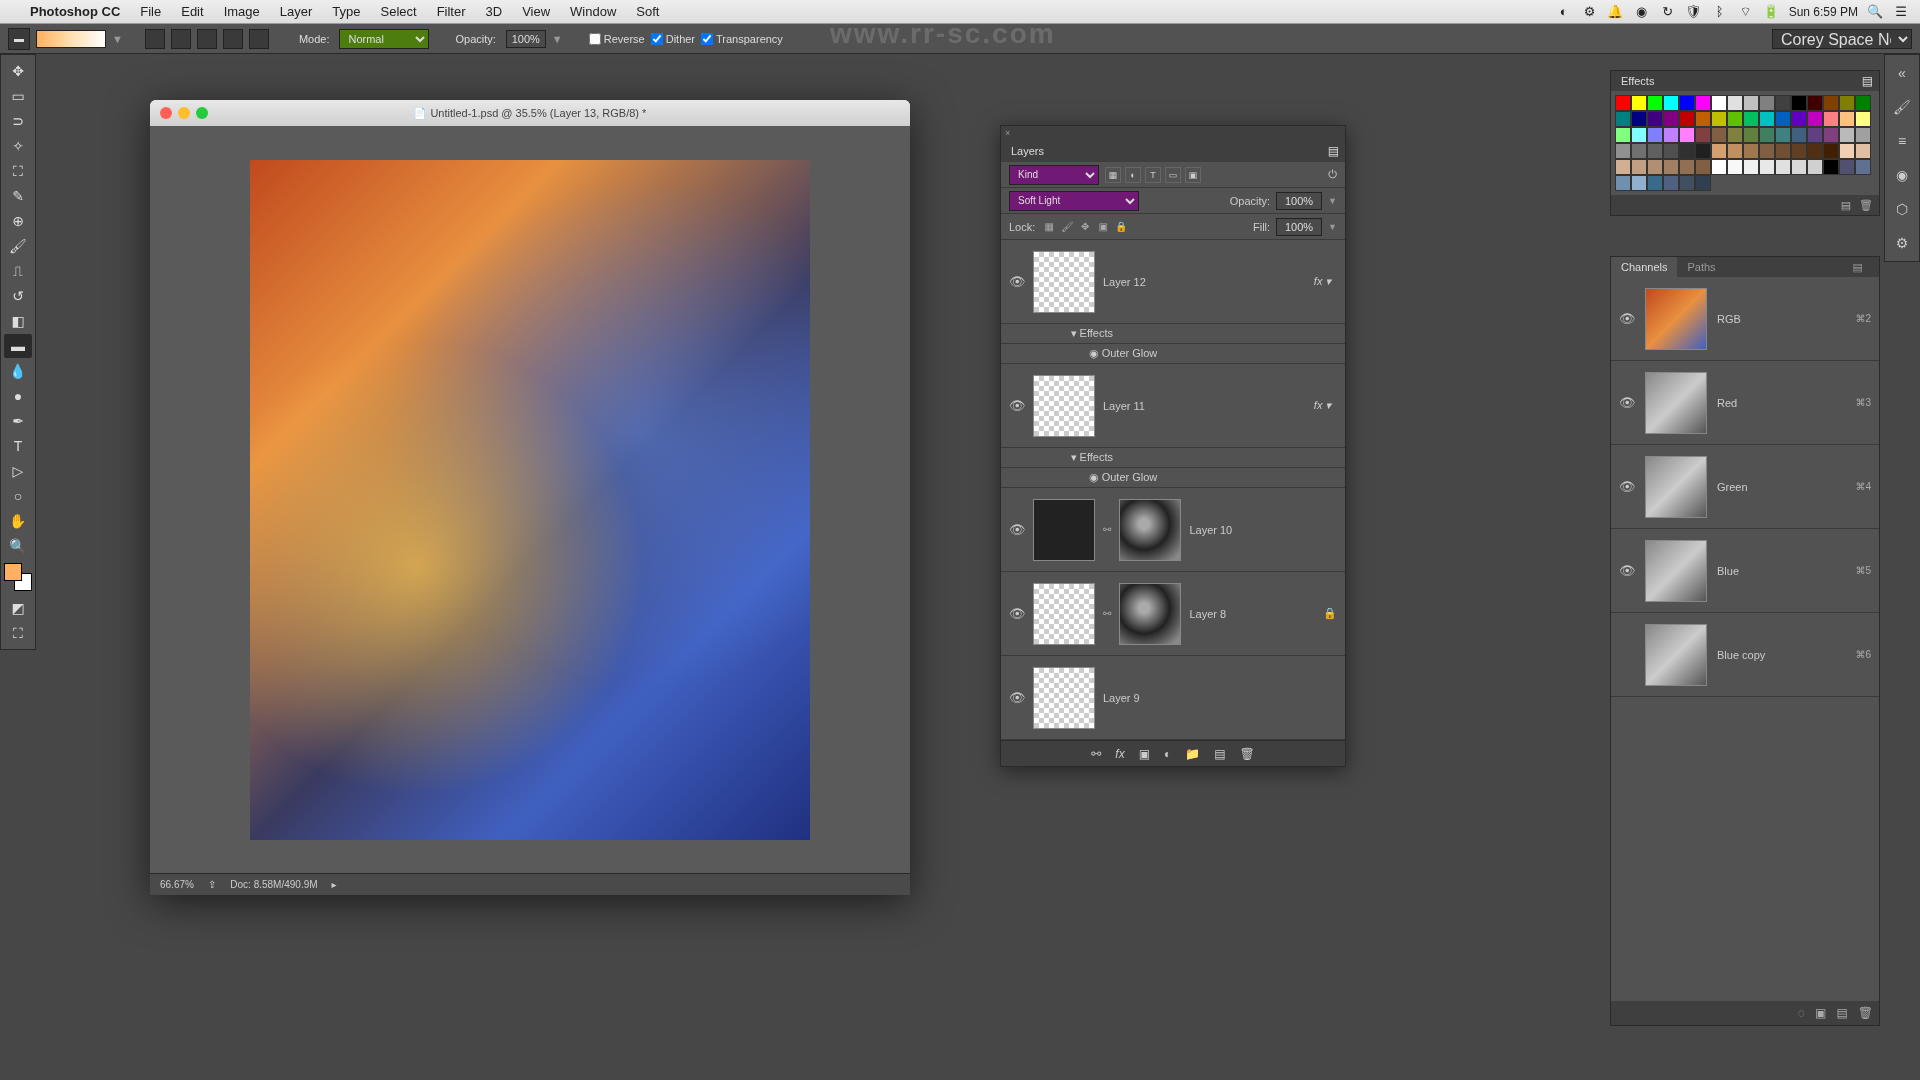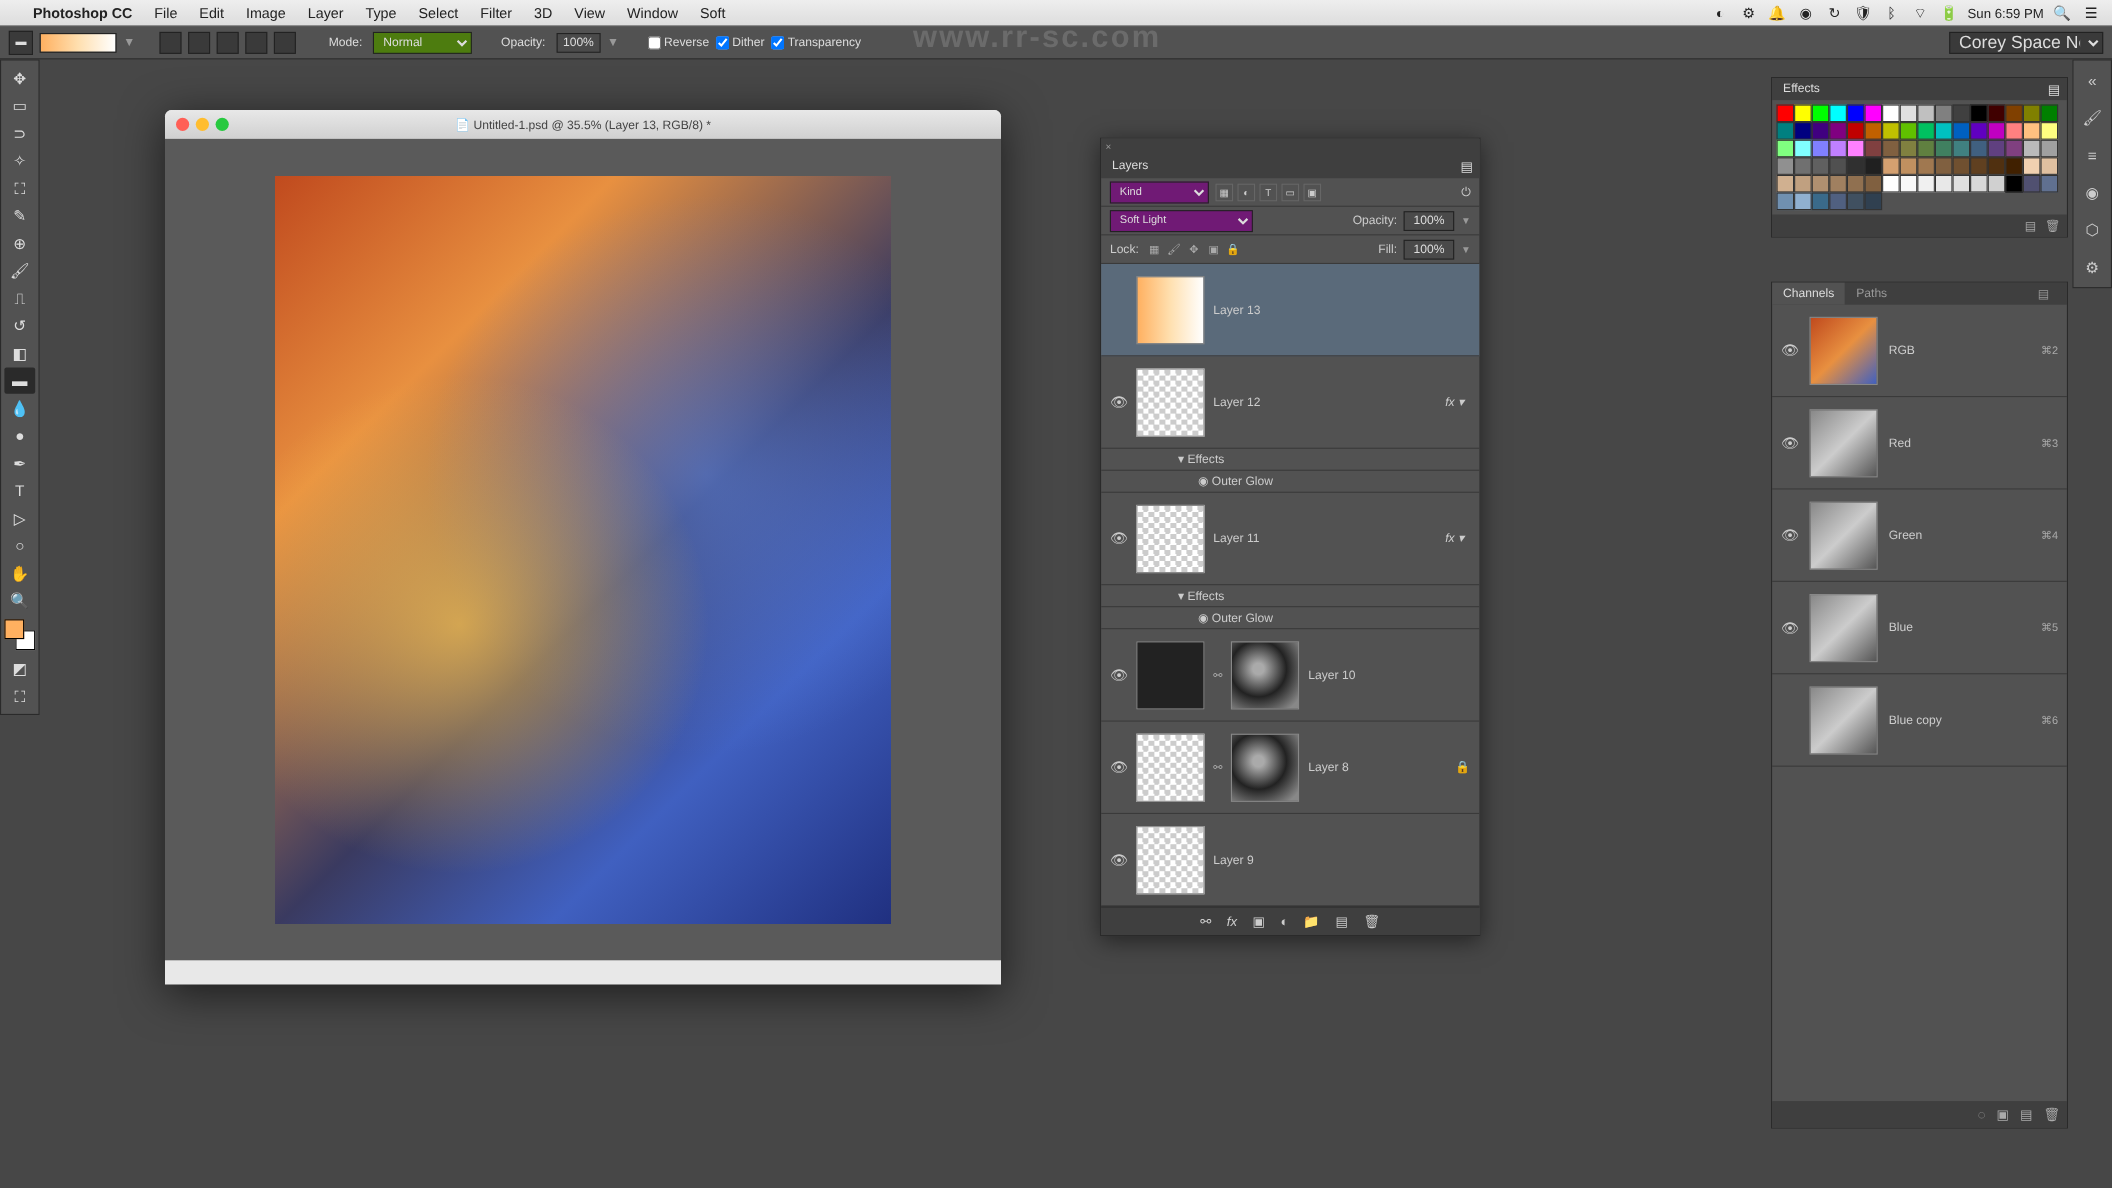--- a/index.html
+++ b/index.html
@@ -186,20 +186,26 @@
     <div class="traffic">
       <div class="dot r"></div>
       <div class="dot y"></div>
       <div class="dot g"></div>
     </div>
     <div class="doc-title">📄 <span>Untitled-1.psd @ 35.5% (Layer 13, RGB/8) *</span></div>
   </div>
   <div class="doc-canvas">
     <div class="artwork"></div>
   </div>
+  <div class="doc-status">
+    <span>66.67%</span>
+    <span>⇪</span>
+    <span>Doc: 8.58M/490.9M</span>
+    <span>▸</span>
+  </div>
 </div>
 
 <div class="layers-panel">
   <div class="panel-close">×</div>
   <div class="panel-tab">
     <span>Layers</span>
     <span class="menu-icon">▤</span>
   </div>
   <div class="panel-row">
     <select class="panel-select" style="flex:0 0 90px"><option>Kind</option></select>
@@ -228,25 +234,20 @@
       <div class="li">✥</div>
       <div class="li">▣</div>
       <div class="li">🔒</div>
     </div>
     <div style="flex:1"></div>
     <span class="panel-label">Fill:</span>
     <input class="panel-num" value="100%" style="">
     <span style="color:#999;font-size:9px">▼</span>
   </div>
   <div class="layers-list" id="layers-list">
-      <div class="layer-row selected">
-        <span class="eye"></span>
-        <div class="thumb grad"></div>
-        <span class="layer-name">Layer 13</span>
-      </div>
       <div class="layer-row">
         <span class="eye">👁</span>
         <div class="thumb "></div>
         <span class="layer-name">Layer 12</span>
         <span class="fx-icon">fx ▾</span>
       </div>
       <div class="sub-row">▾ Effects</div>
       <div class="sub-row deeper">◉ Outer Glow</div>
       <div class="layer-row">
         <span class="eye">👁</span>

